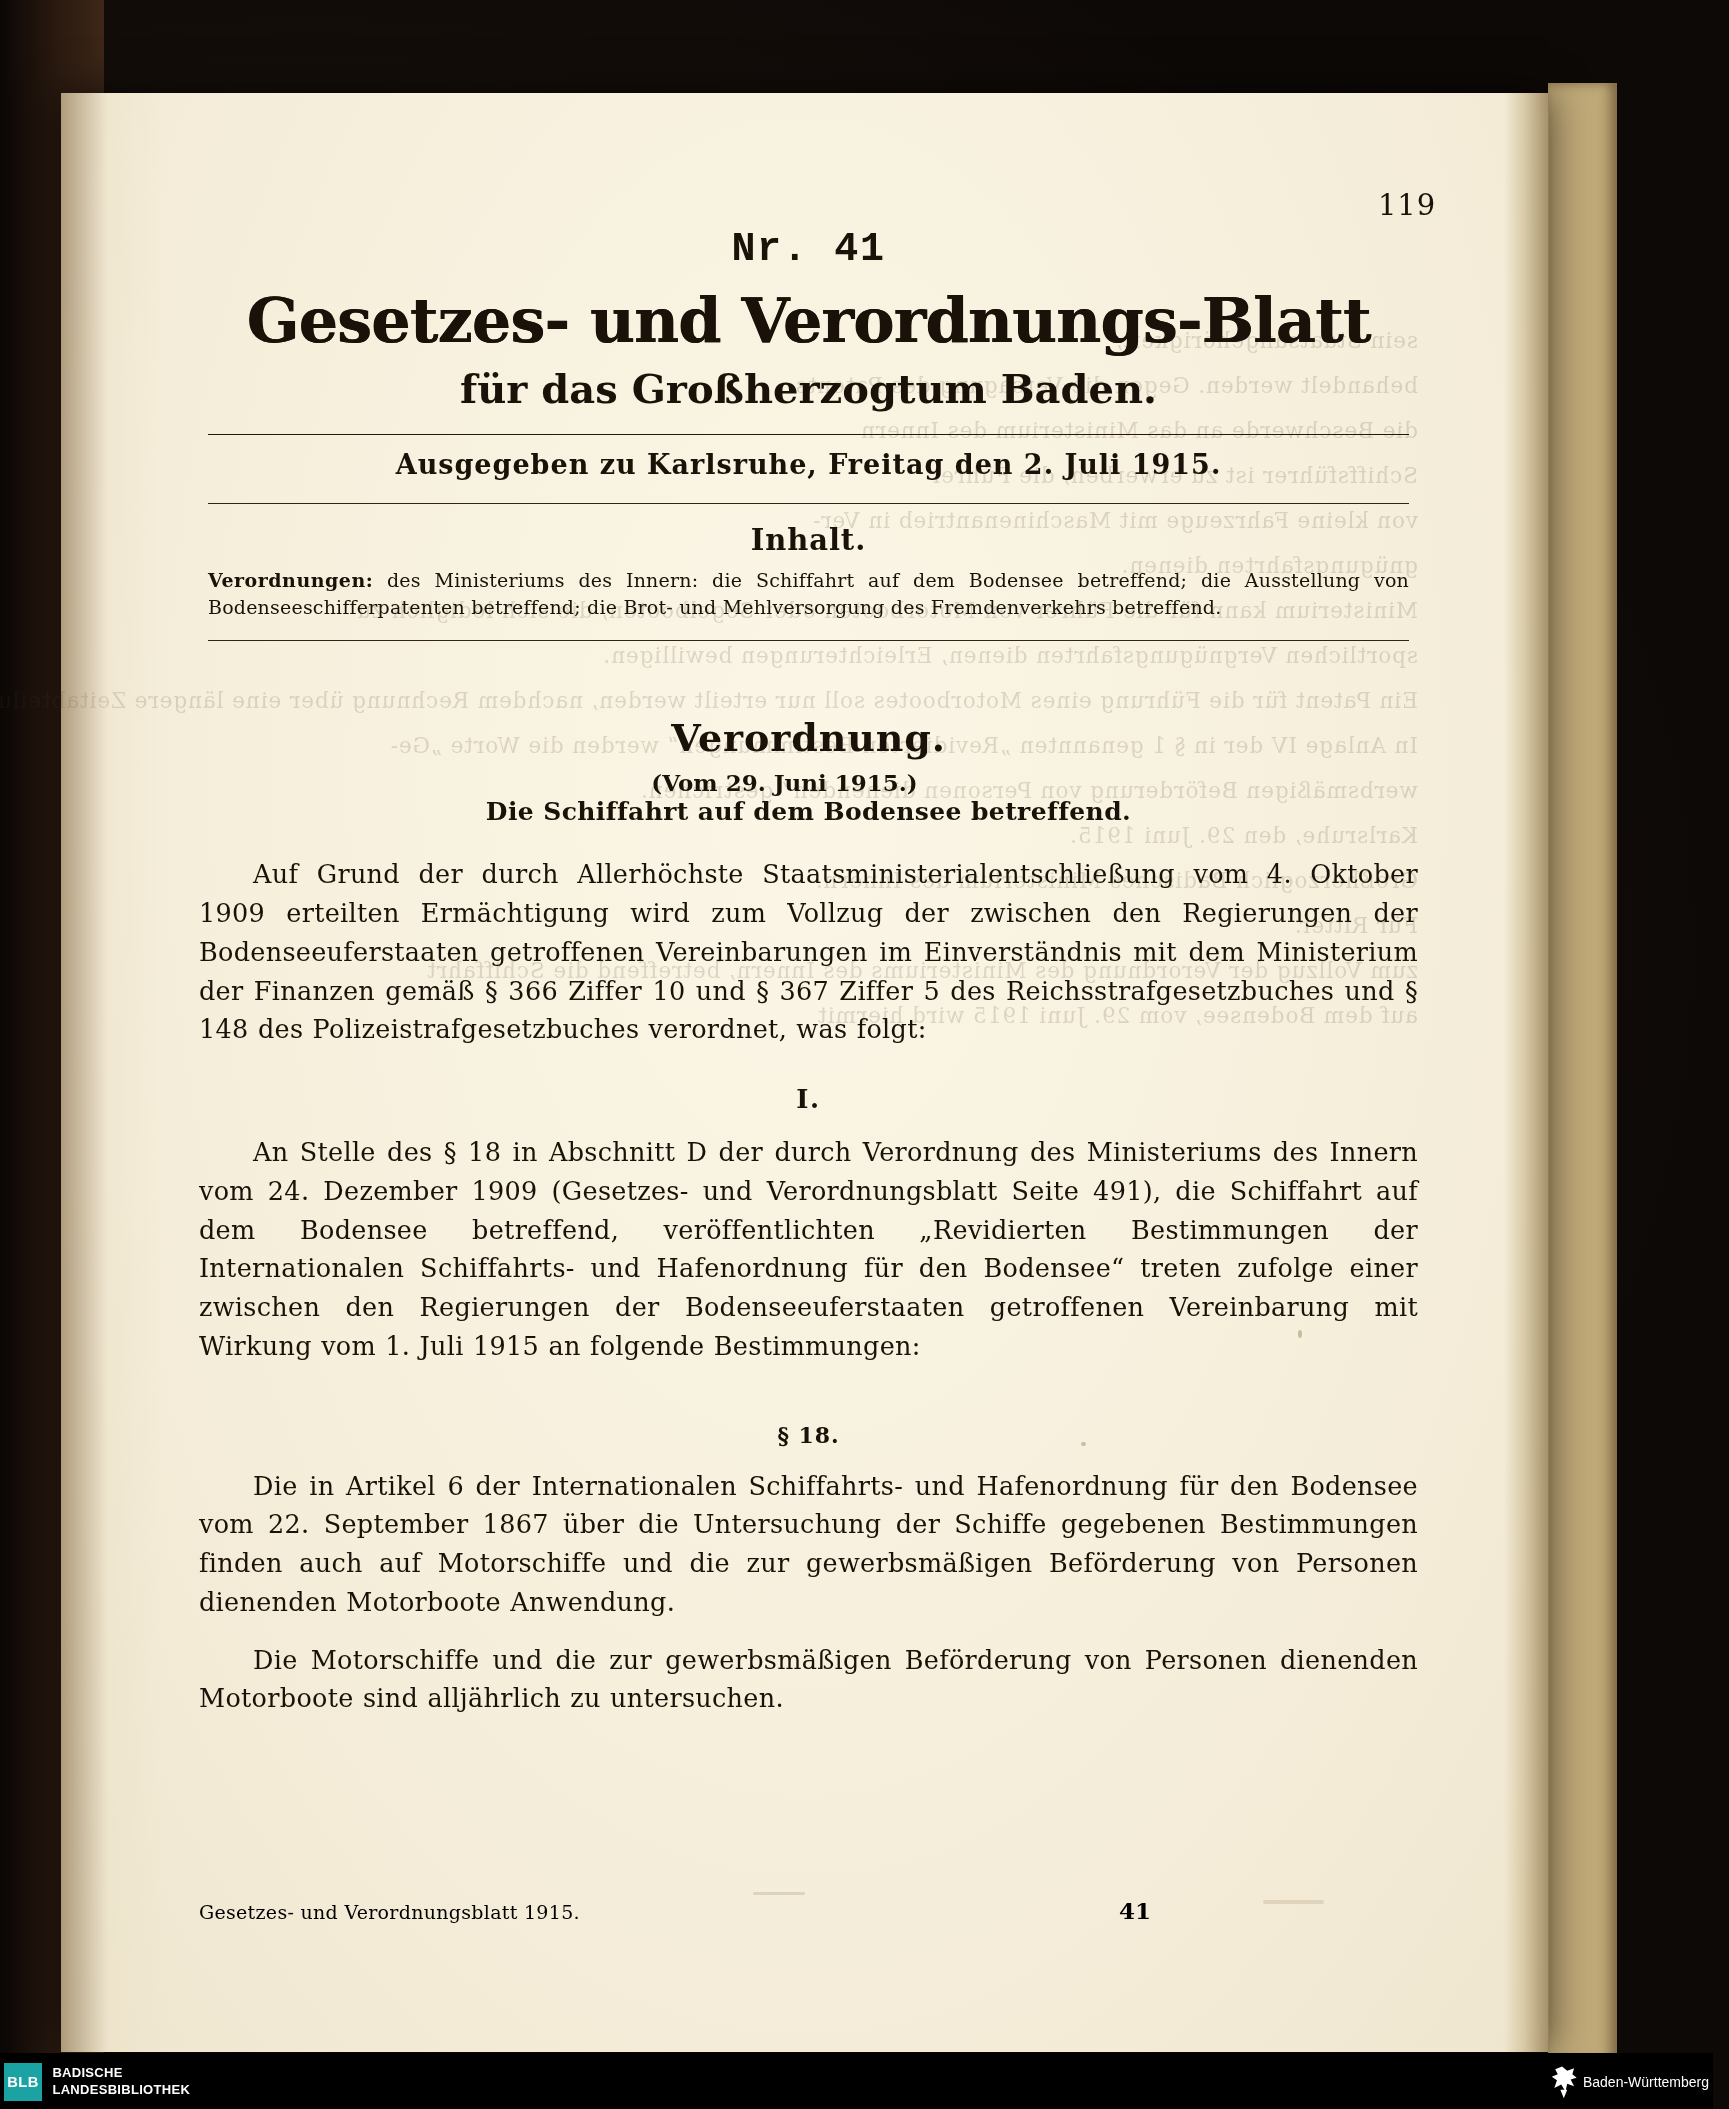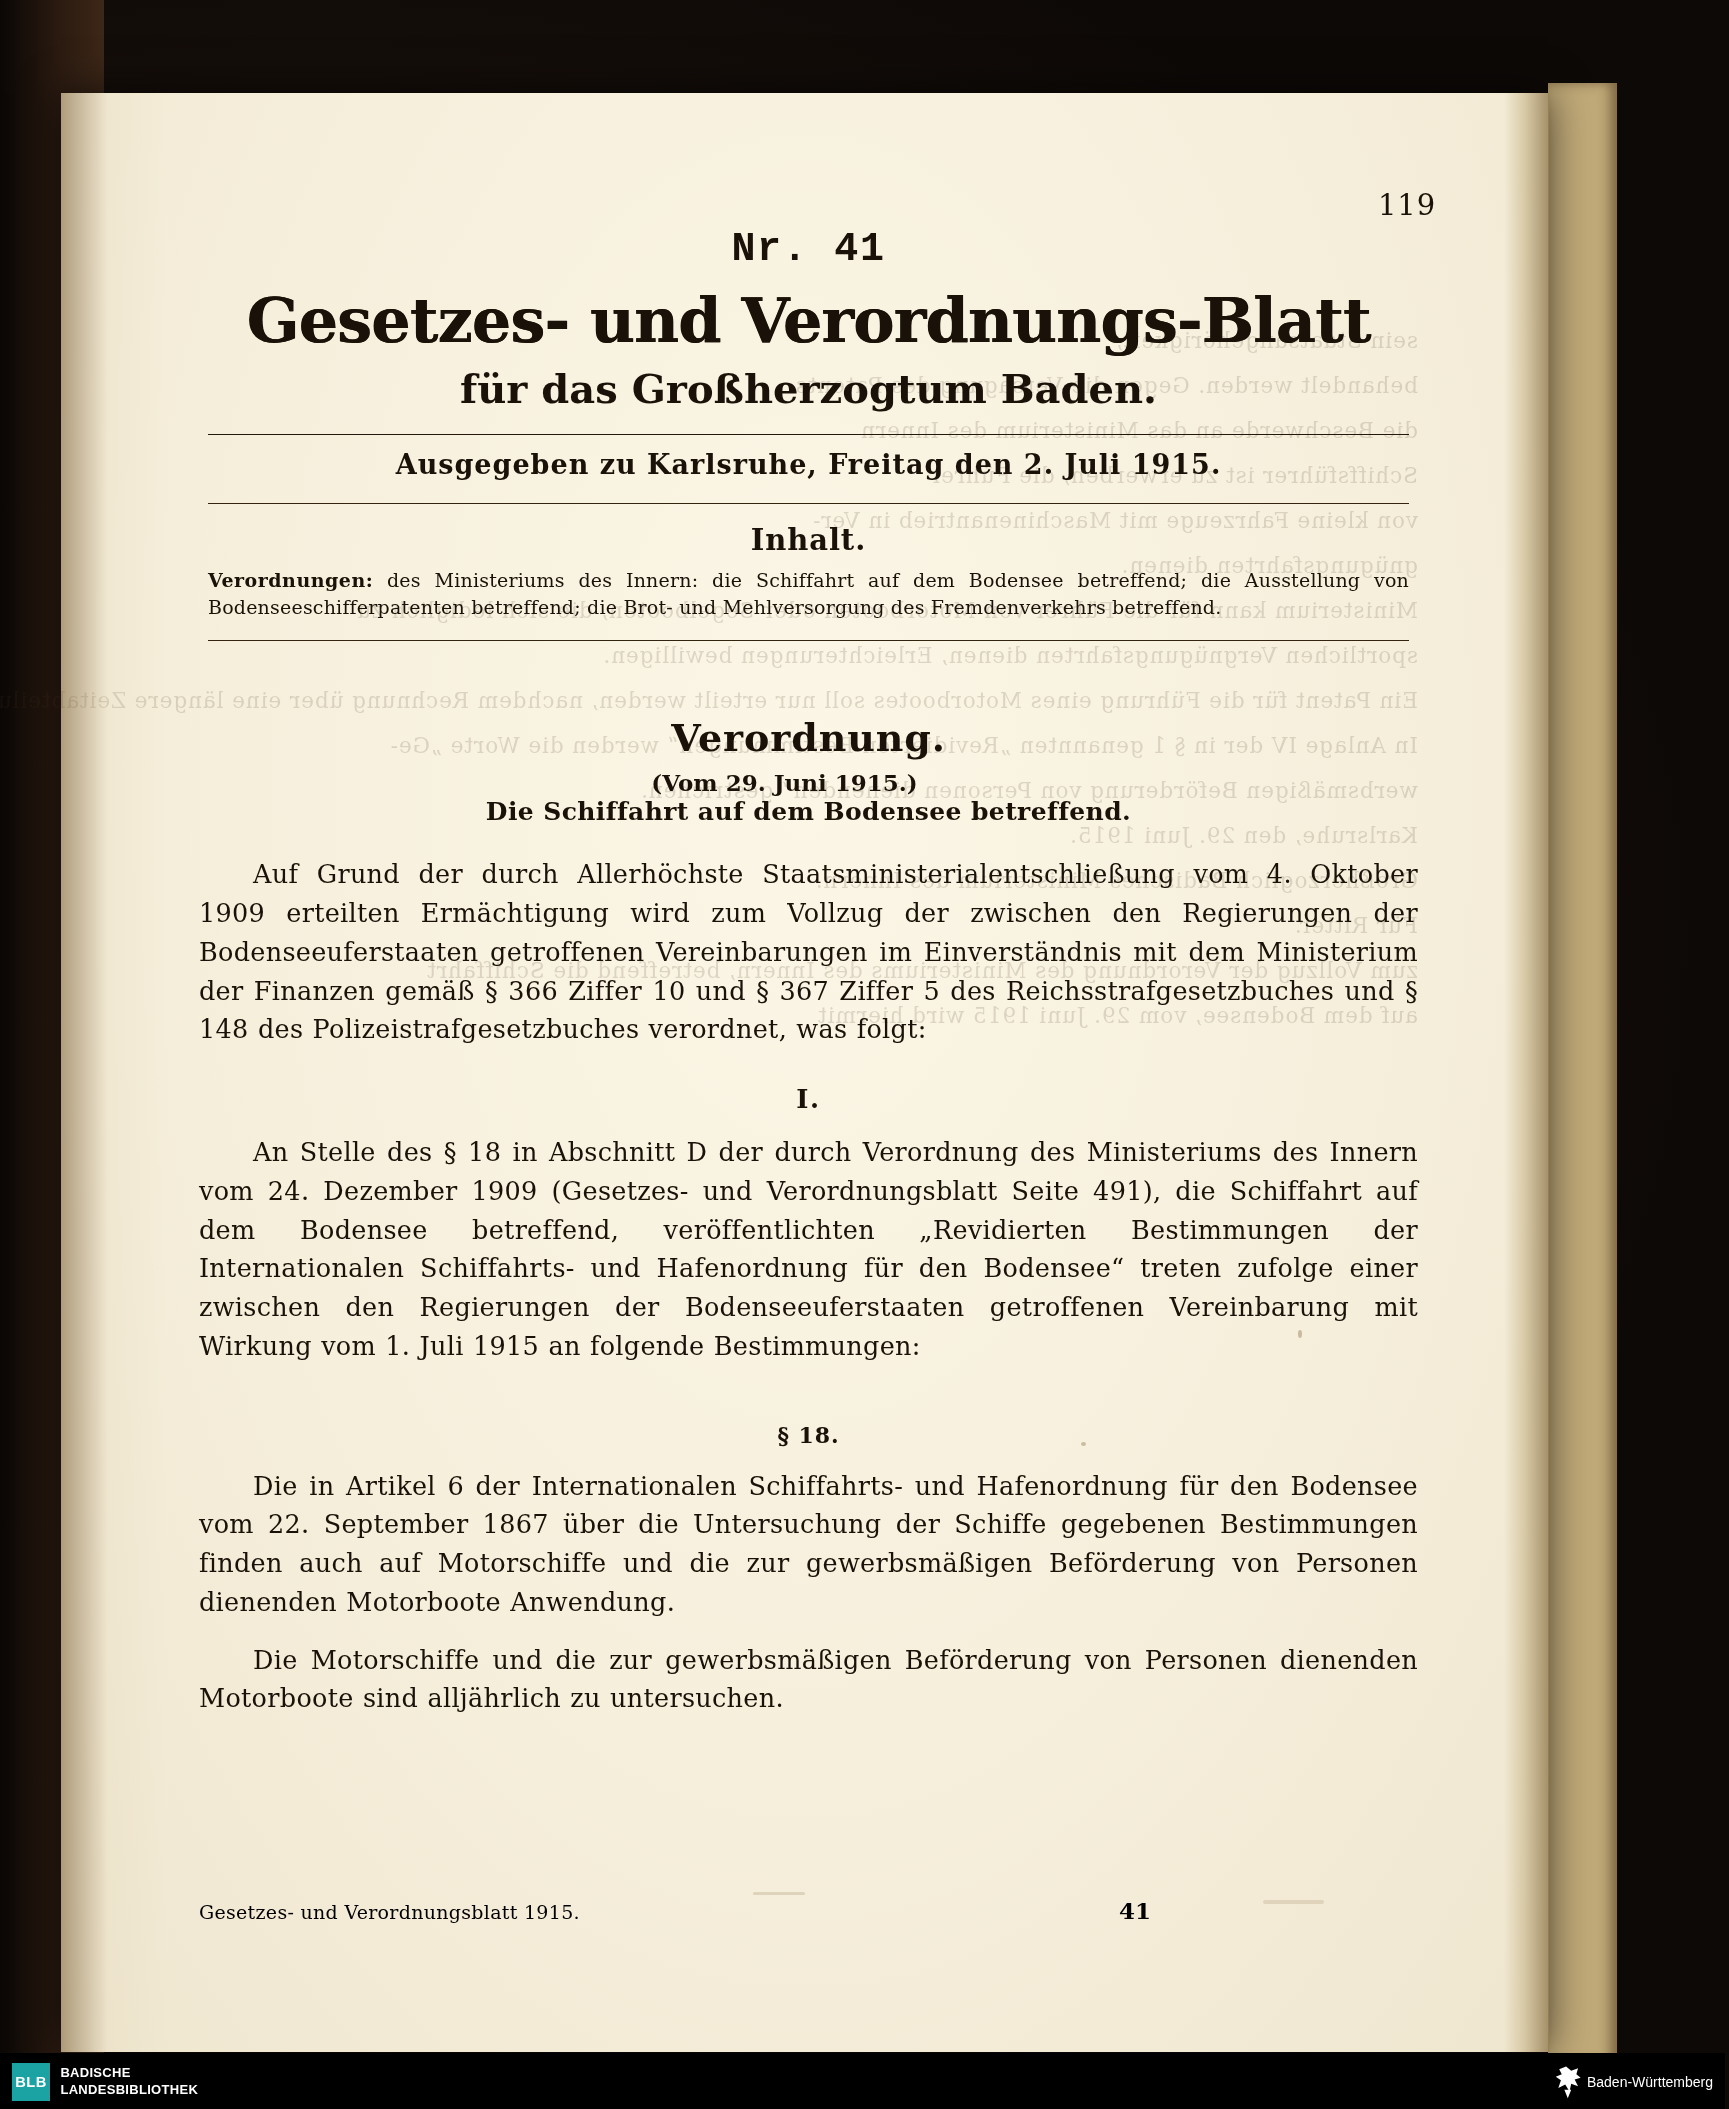--- a/index.html
+++ b/index.html
@@ -236,27 +236,27 @@
     margin-left: auto;
     margin-right: 259px;
     font-family: "DejaVu Serif", serif;
     font-weight: bold;
     font-size: 23px;
   }
 
   
   .bottom-bar {
     position: absolute;
-    left: 0; right: 4px; bottom: 0;
+    left: 0; right: 16px; bottom: 0;
     height: 57px;
     background: #000;
     display: flex;
     align-items: center;
     justify-content: space-between;
-    padding: 0 12px;
+    padding: 0 4px;
     box-sizing: border-box;
   }
   .logo-left {
     display: flex;
     align-items: center;
     gap: 10.4px;
   }
   .blb-mark {
     width: 38px; height: 38px;
     background: #1ba3a3;

